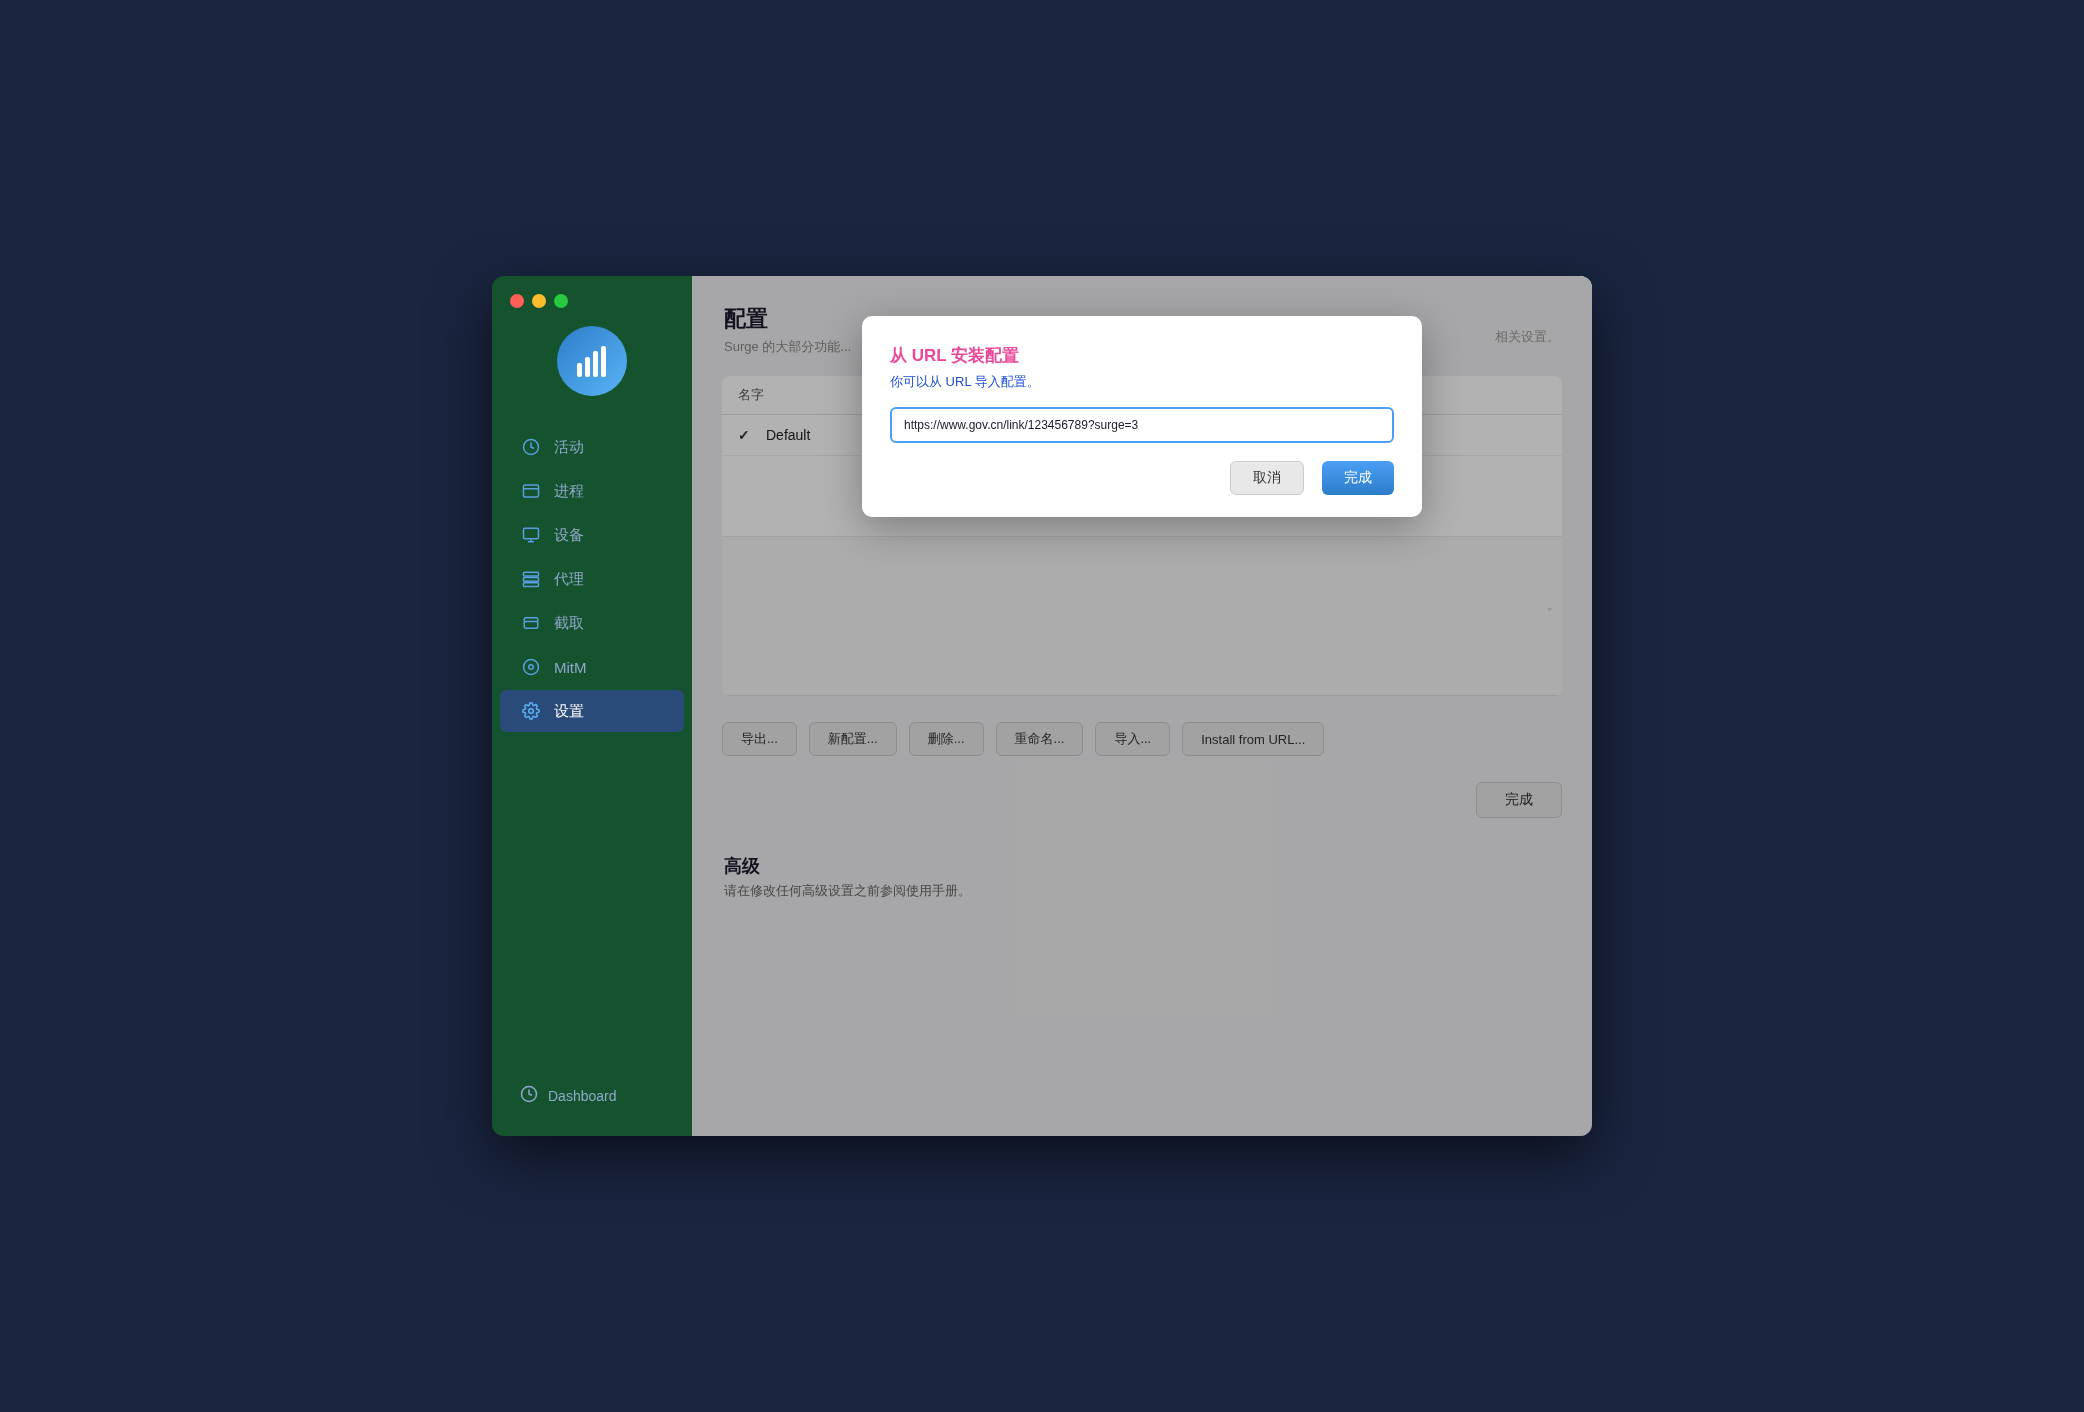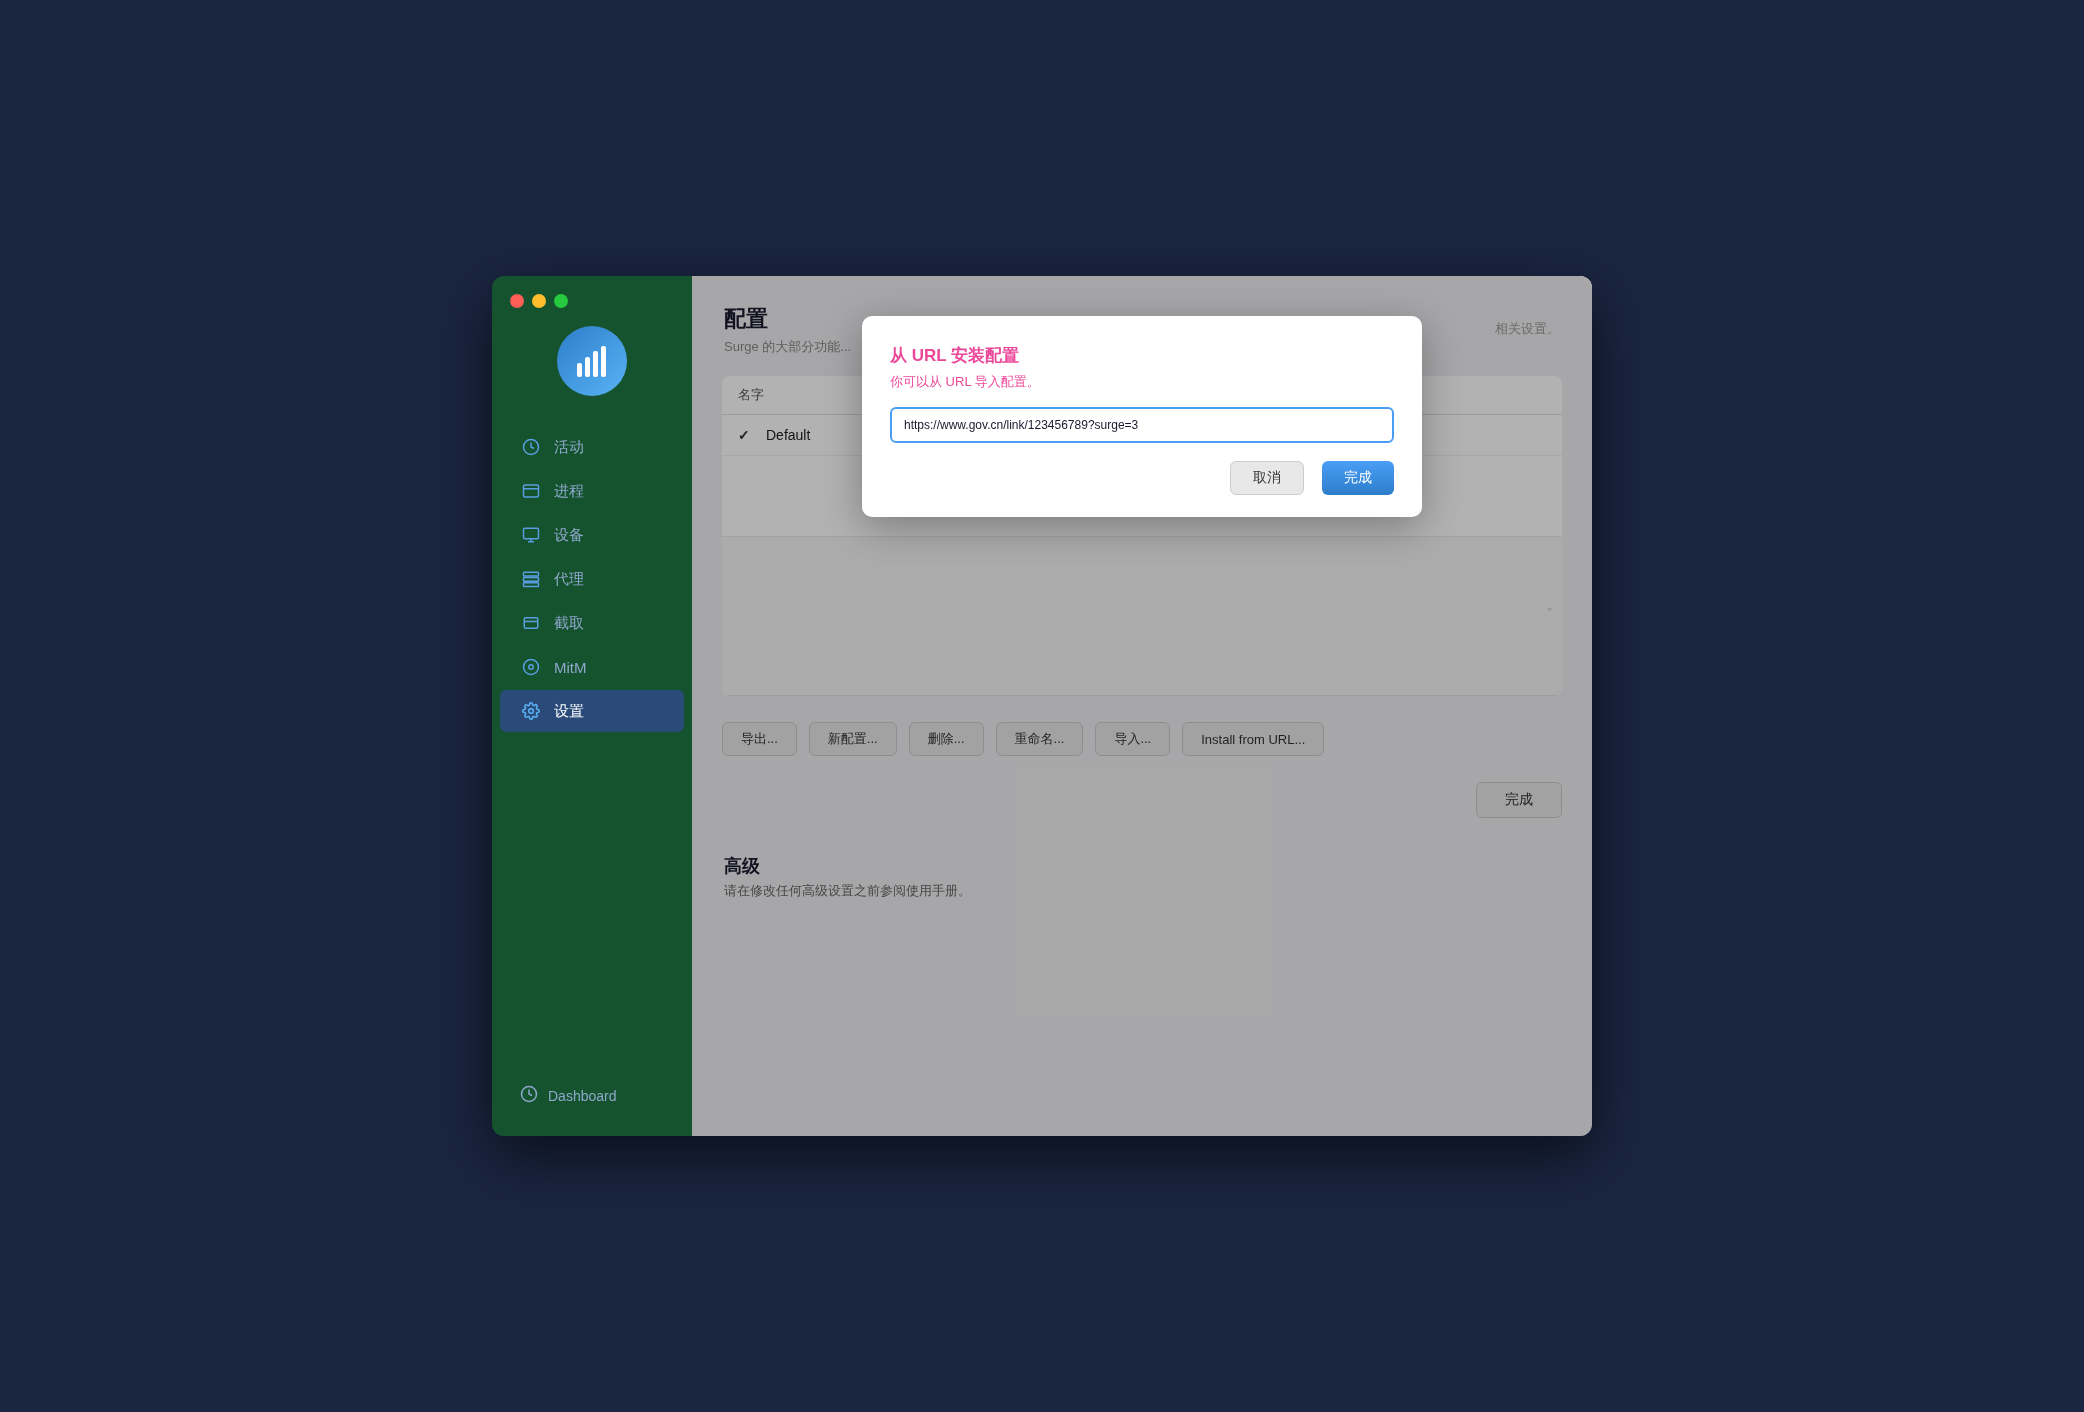--- a/index.html
+++ b/index.html
@@ -272,21 +272,21 @@
 
     .modal-title {
       font-size: 17px;
       font-weight: 700;
       color: #ec4899;
       margin-bottom: 6px;
     }
 
     .modal-subtitle {
       font-size: 13px;
-      color: #ec4899;
+      color: #1d4ed8;
       margin-bottom: 16px;
     }
 
     .modal-input {
       width: 100%;
       padding: 9px 12px;
       border: 2px solid #4a9ef5;
       border-radius: 6px;
       font-size: 12px;
       color: #1a1a2e;
@@ -318,21 +318,21 @@
       font-size: 14px;
       color: #fff;
       cursor: pointer;
       font-weight: 500;
     }
 
     
     .right-hint {
       position: absolute;
       right: 32px;
-      top: 44px;
+      top: 52px;
       font-size: 13px;
       color: #999;
     }
     .right-hint2 {
       position: absolute;
       right: 32px;
       top: 320px;
       font-size: 13px;
       color: #999;
     }

